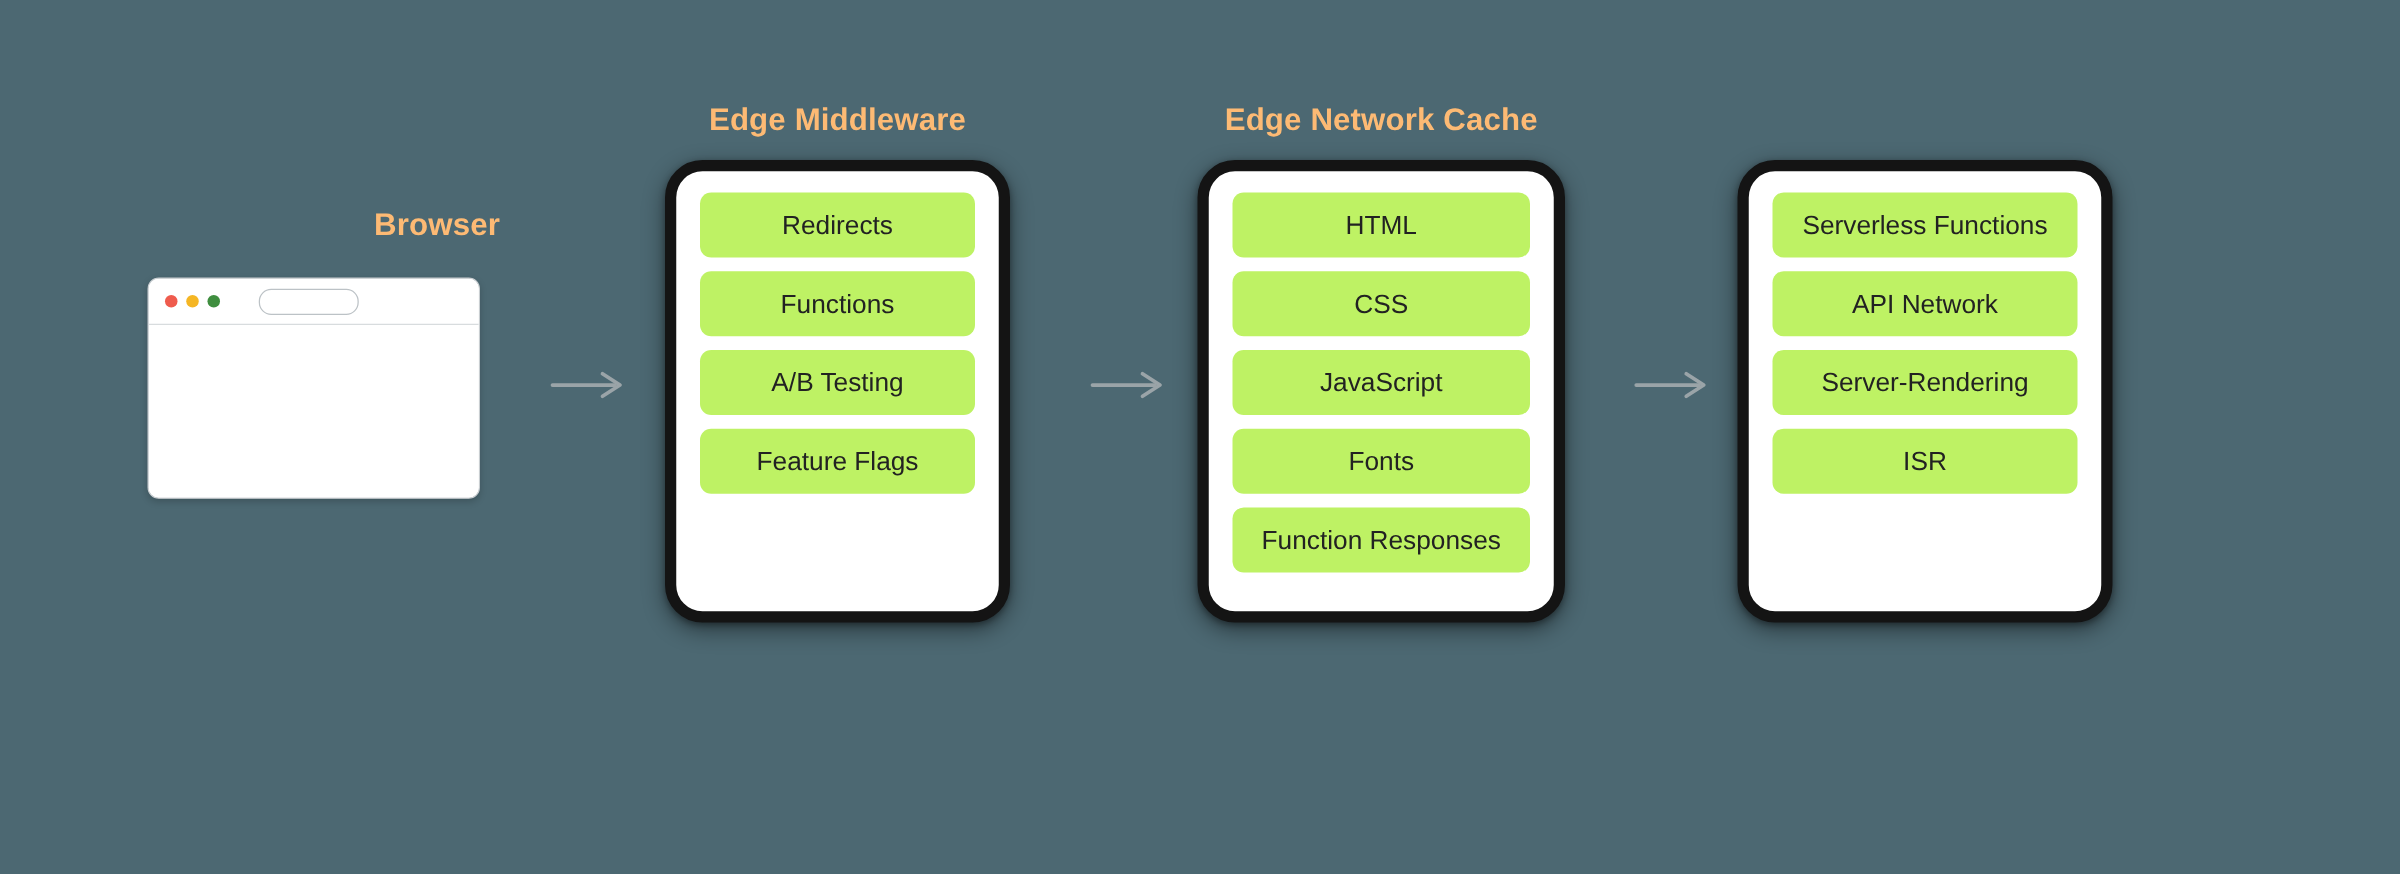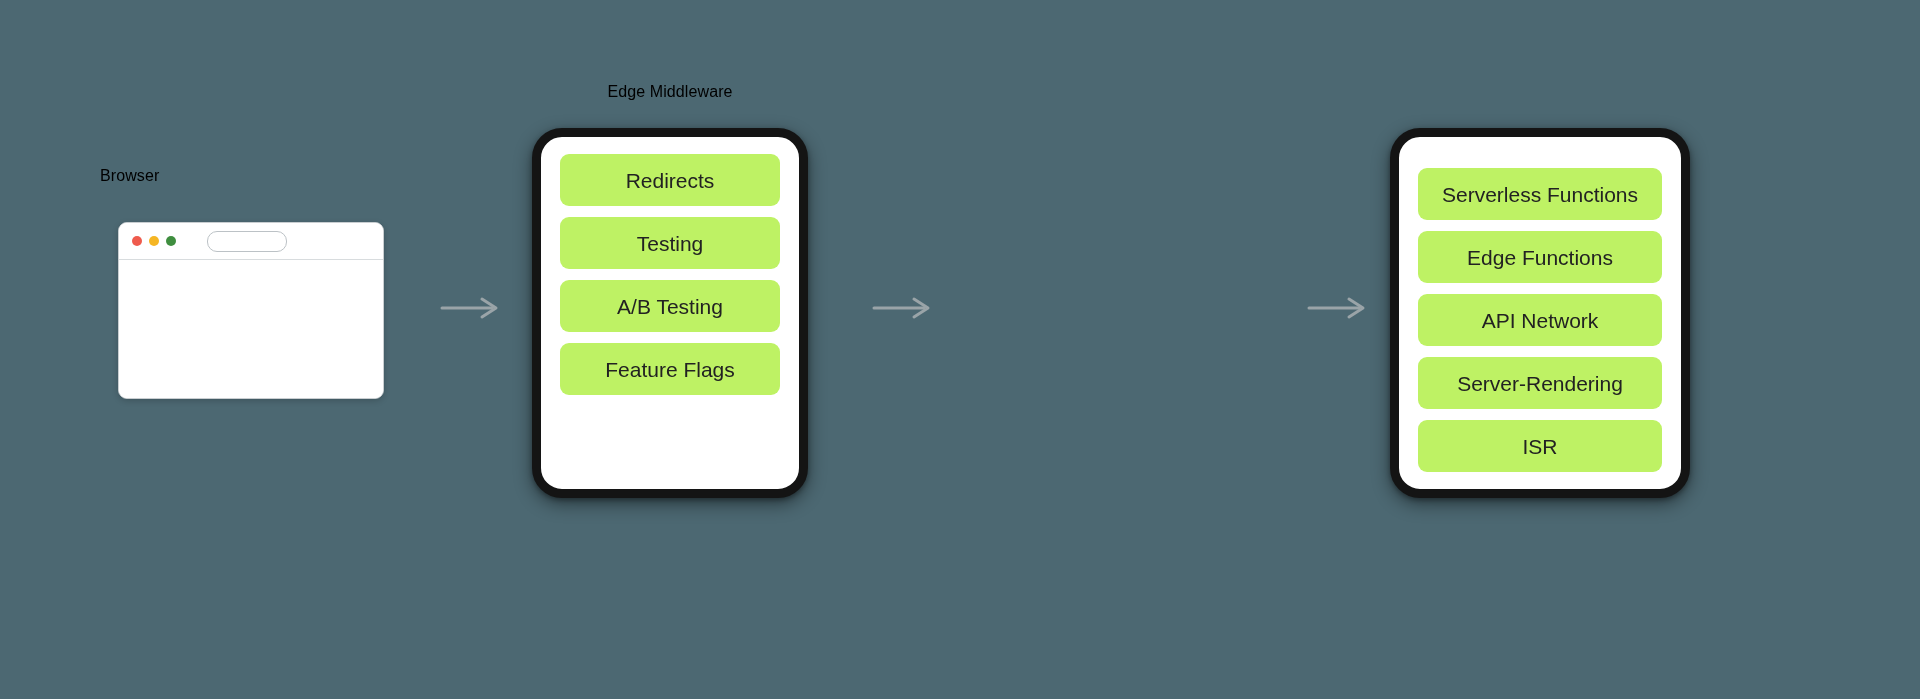--- a/index.html
+++ b/index.html
@@ -27,39 +27,39 @@
   .column {
     position: absolute;
     top: 0;
     height: 699px;
     display: flex;
     flex-direction: column;
     align-items: center;
   }
 
   .col-title {
-    font-size: 16px;
-    font-weight: normal;
-    color: #000000;
+    font-size: 25px;
+    font-weight: bold;
+    color: #fdba74;
     letter-spacing: 0.1px;
     white-space: nowrap;
     line-height: 1;
   }
 
   
   #browser-column {
     left: 100px;
     width: 300px;
   }
   #browser-column .col-title {
     position: absolute;
     top: 168px;
     left: 0;
     width: 300px;
-    text-align: left;
+    text-align: right;
   }
 
   .browser-window {
     position: absolute;
     top: 222px;
     left: 18px;
     width: 264px;
     height: 175px;
     background: #ffffff;
     border: 1px solid #c9ced1;
@@ -132,21 +132,21 @@
     border-radius: 30px;
     box-sizing: border-box;
     padding: 17px 19px;
     display: flex;
     flex-direction: column;
     justify-content: flex-start;
     gap: 11px;
     box-shadow: 0 6px 18px rgba(0,0,0,0.45), 0 2px 5px rgba(0,0,0,0.35);
   }
   #col-cache .card  { width: 294px; left: 13px; }
-  #col-functions .card { width: 300px; left: 10px; justify-content: flex-end; }
+  #col-functions .card { width: 300px; left: 10px; }
 
   .chip {
     background: #bef264;
     border-radius: 9px;
     height: 52px;
     display: flex;
     align-items: center;
     justify-content: center;
     color: #222222;
     font-size: 21px;
@@ -192,44 +192,53 @@
     <svg width="62" height="28" viewBox="0 0 62 28" fill="none">
       <path d="M2 14 H52" stroke="#9aa4a8" stroke-width="3" stroke-linecap="round"></path>
       <path d="M42 5 L56 14 L42 23" stroke="#9aa4a8" stroke-width="3" fill="none" stroke-linecap="round" stroke-linejoin="round"></path>
     </svg>
   </div>
 
   <div id="col-middleware" class="column card-column">
     <div class="col-title">Edge Middleware</div>
     <div class="card">
       <div class="chip">Redirects</div>
-      <div class="chip">Testing</div>
+      <div class="chip">Functions</div>
       <div class="chip">A/B Testing</div>
       <div class="chip">Feature Flags</div>
     </div>
   </div>
 
   <div class="arrow" id="arrow-2">
     <svg width="62" height="28" viewBox="0 0 62 28" fill="none">
       <path d="M2 14 H52" stroke="#9aa4a8" stroke-width="3" stroke-linecap="round"></path>
       <path d="M42 5 L56 14 L42 23" stroke="#9aa4a8" stroke-width="3" fill="none" stroke-linecap="round" stroke-linejoin="round"></path>
     </svg>
   </div>
 
+  <div id="col-cache" class="column card-column">
+    <div class="col-title">Edge Network Cache</div>
+    <div class="card">
+      <div class="chip">HTML</div>
+      <div class="chip">CSS</div>
+      <div class="chip">JavaScript</div>
+      <div class="chip">Fonts</div>
+      <div class="chip">Function Responses</div>
+    </div>
+  </div>
 
   <div class="arrow" id="arrow-3">
     <svg width="62" height="28" viewBox="0 0 62 28" fill="none">
       <path d="M2 14 H52" stroke="#9aa4a8" stroke-width="3" stroke-linecap="round"></path>
       <path d="M42 5 L56 14 L42 23" stroke="#9aa4a8" stroke-width="3" fill="none" stroke-linecap="round" stroke-linejoin="round"></path>
     </svg>
   </div>
 
   <div id="col-functions" class="column card-column">
     <div class="card">
       <div class="chip">Serverless Functions</div>
-      <div class="chip">Edge Functions</div>
       <div class="chip">API Network</div>
       <div class="chip">Server-Rendering</div>
       <div class="chip">ISR</div>
     </div>
   </div>
 
 </div>
 
 </body></html>

